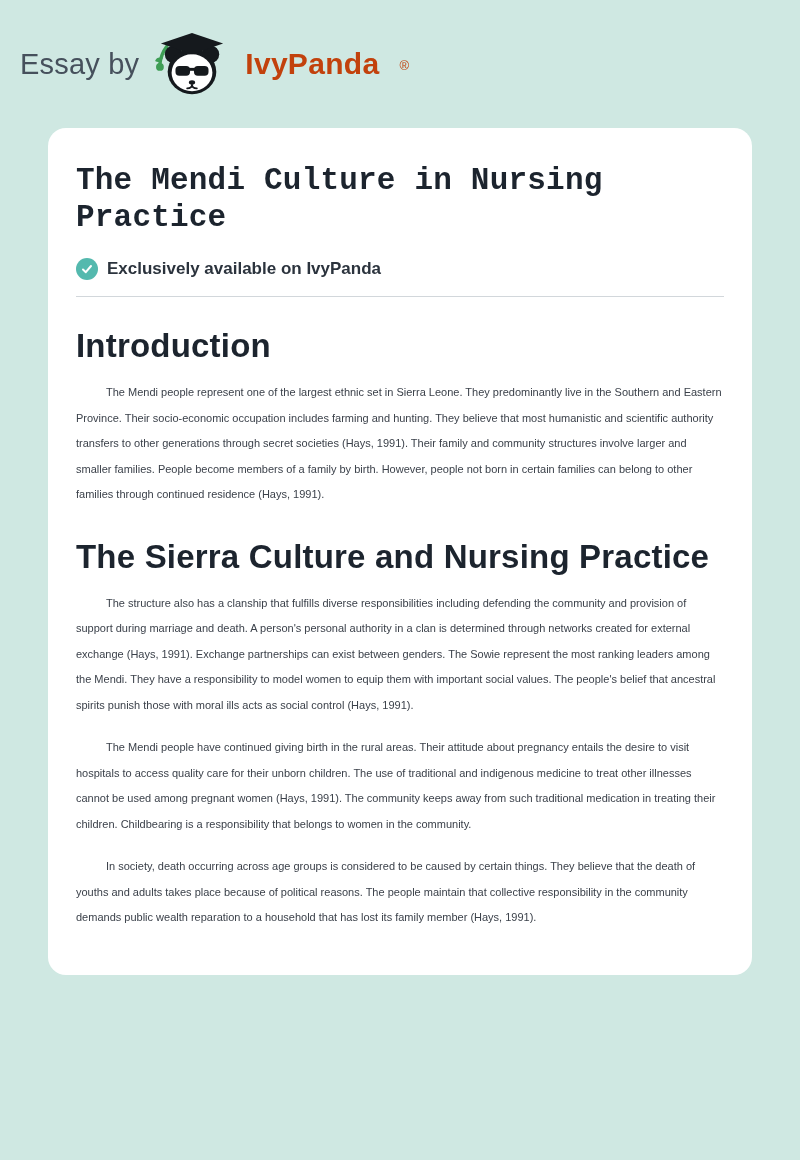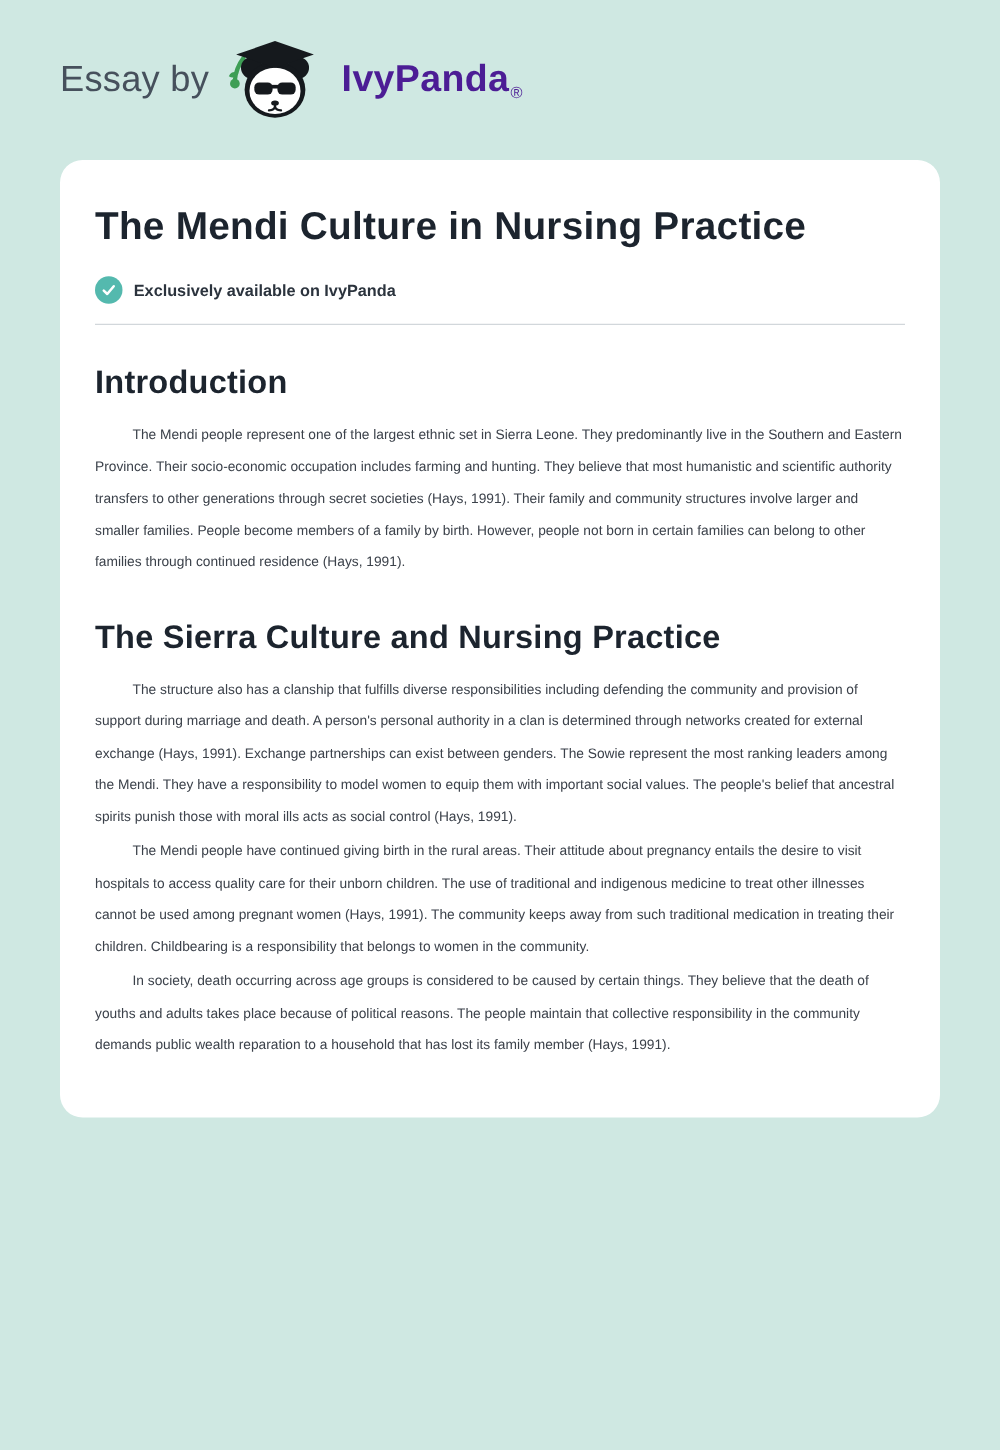--- a/index.html
+++ b/index.html
@@ -10,42 +10,43 @@
     background: #cfe8e2;
     font-family: "Liberation Sans", sans-serif;
     color: #3b414a;
   }
 
   
   .page-header {
     height: 128px;
     display: flex;
     align-items: center;
-    padding-left: 48px;
+    padding-left: 20px;
     gap: 14px;
   }
   .essay-by {
     font-size: 29px;
     color: #46505c;
     letter-spacing: 0.2px;
   }
   .logo-wrap {
     width: 78px;
     height: 70px;
     display: flex;
     align-items: center;
     justify-content: center;
   }
   .brand {
     font-size: 30px;
     font-weight: 700;
-    color: #4c1d95;
+    color: #c2410c;
     letter-spacing: 0.3px;
     display: flex;
-    align-items: flex-end;
+    align-items: center;
+    gap: 19px;
   }
   .brand sup {
     font-size: 13px;
     font-weight: 400;
     margin-top: 2px;
     margin-left: 1px;
   }
 
   
   .card {
@@ -55,66 +56,67 @@
     padding: 34px 28px 44px 28px;
   }
 
   h1.essay-title {
     margin: 0;
     font-size: 31px;
     line-height: 1.2;
     font-weight: 700;
     color: #1c242e;
     letter-spacing: 0.2px;
+    font-family: Liberation Mono, monospace;
   }
 
   .badge-row {
     display: flex;
     align-items: center;
     gap: 9px;
     margin-top: 22px;
   }
   .check-circle {
     width: 22px;
     height: 22px;
     border-radius: 50%;
     background: #54b9ae;
     display: flex;
     align-items: center;
     justify-content: center;
     flex: 0 0 auto;
   }
   .badge-text {
-    font-size: 13px;
+    font-size: 17px;
     font-weight: 700;
     color: #2b333d;
   }
 
   hr.divider {
     border: none;
     border-top: 1px solid #d2d7db;
     margin: 16px 0 0 0;
   }
 
   h2.section-heading {
     margin: 30px 0 0 0;
-    font-size: 26px;
+    font-size: 33px;
     font-weight: 700;
     color: #1c242e;
     letter-spacing: 0.2px;
   }
 
   p.essay-paragraph {
     margin: 15px 0 0 0;
     font-size: 11px;
     line-height: 25.5px;
     color: #3b414a;
     text-indent: 30px;
   }
-  p.essay-paragraph + p.essay-paragraph { margin-top: 2px; }
+  p.essay-paragraph + p.essay-paragraph { margin-top: 17px; }
 </style>
 </head>
 <body>
 
 <header class="page-header">
   <span class="essay-by">Essay by</span>
 
   <span class="logo-wrap">
     <svg width="78" height="70" viewBox="0 0 80 72">
 

